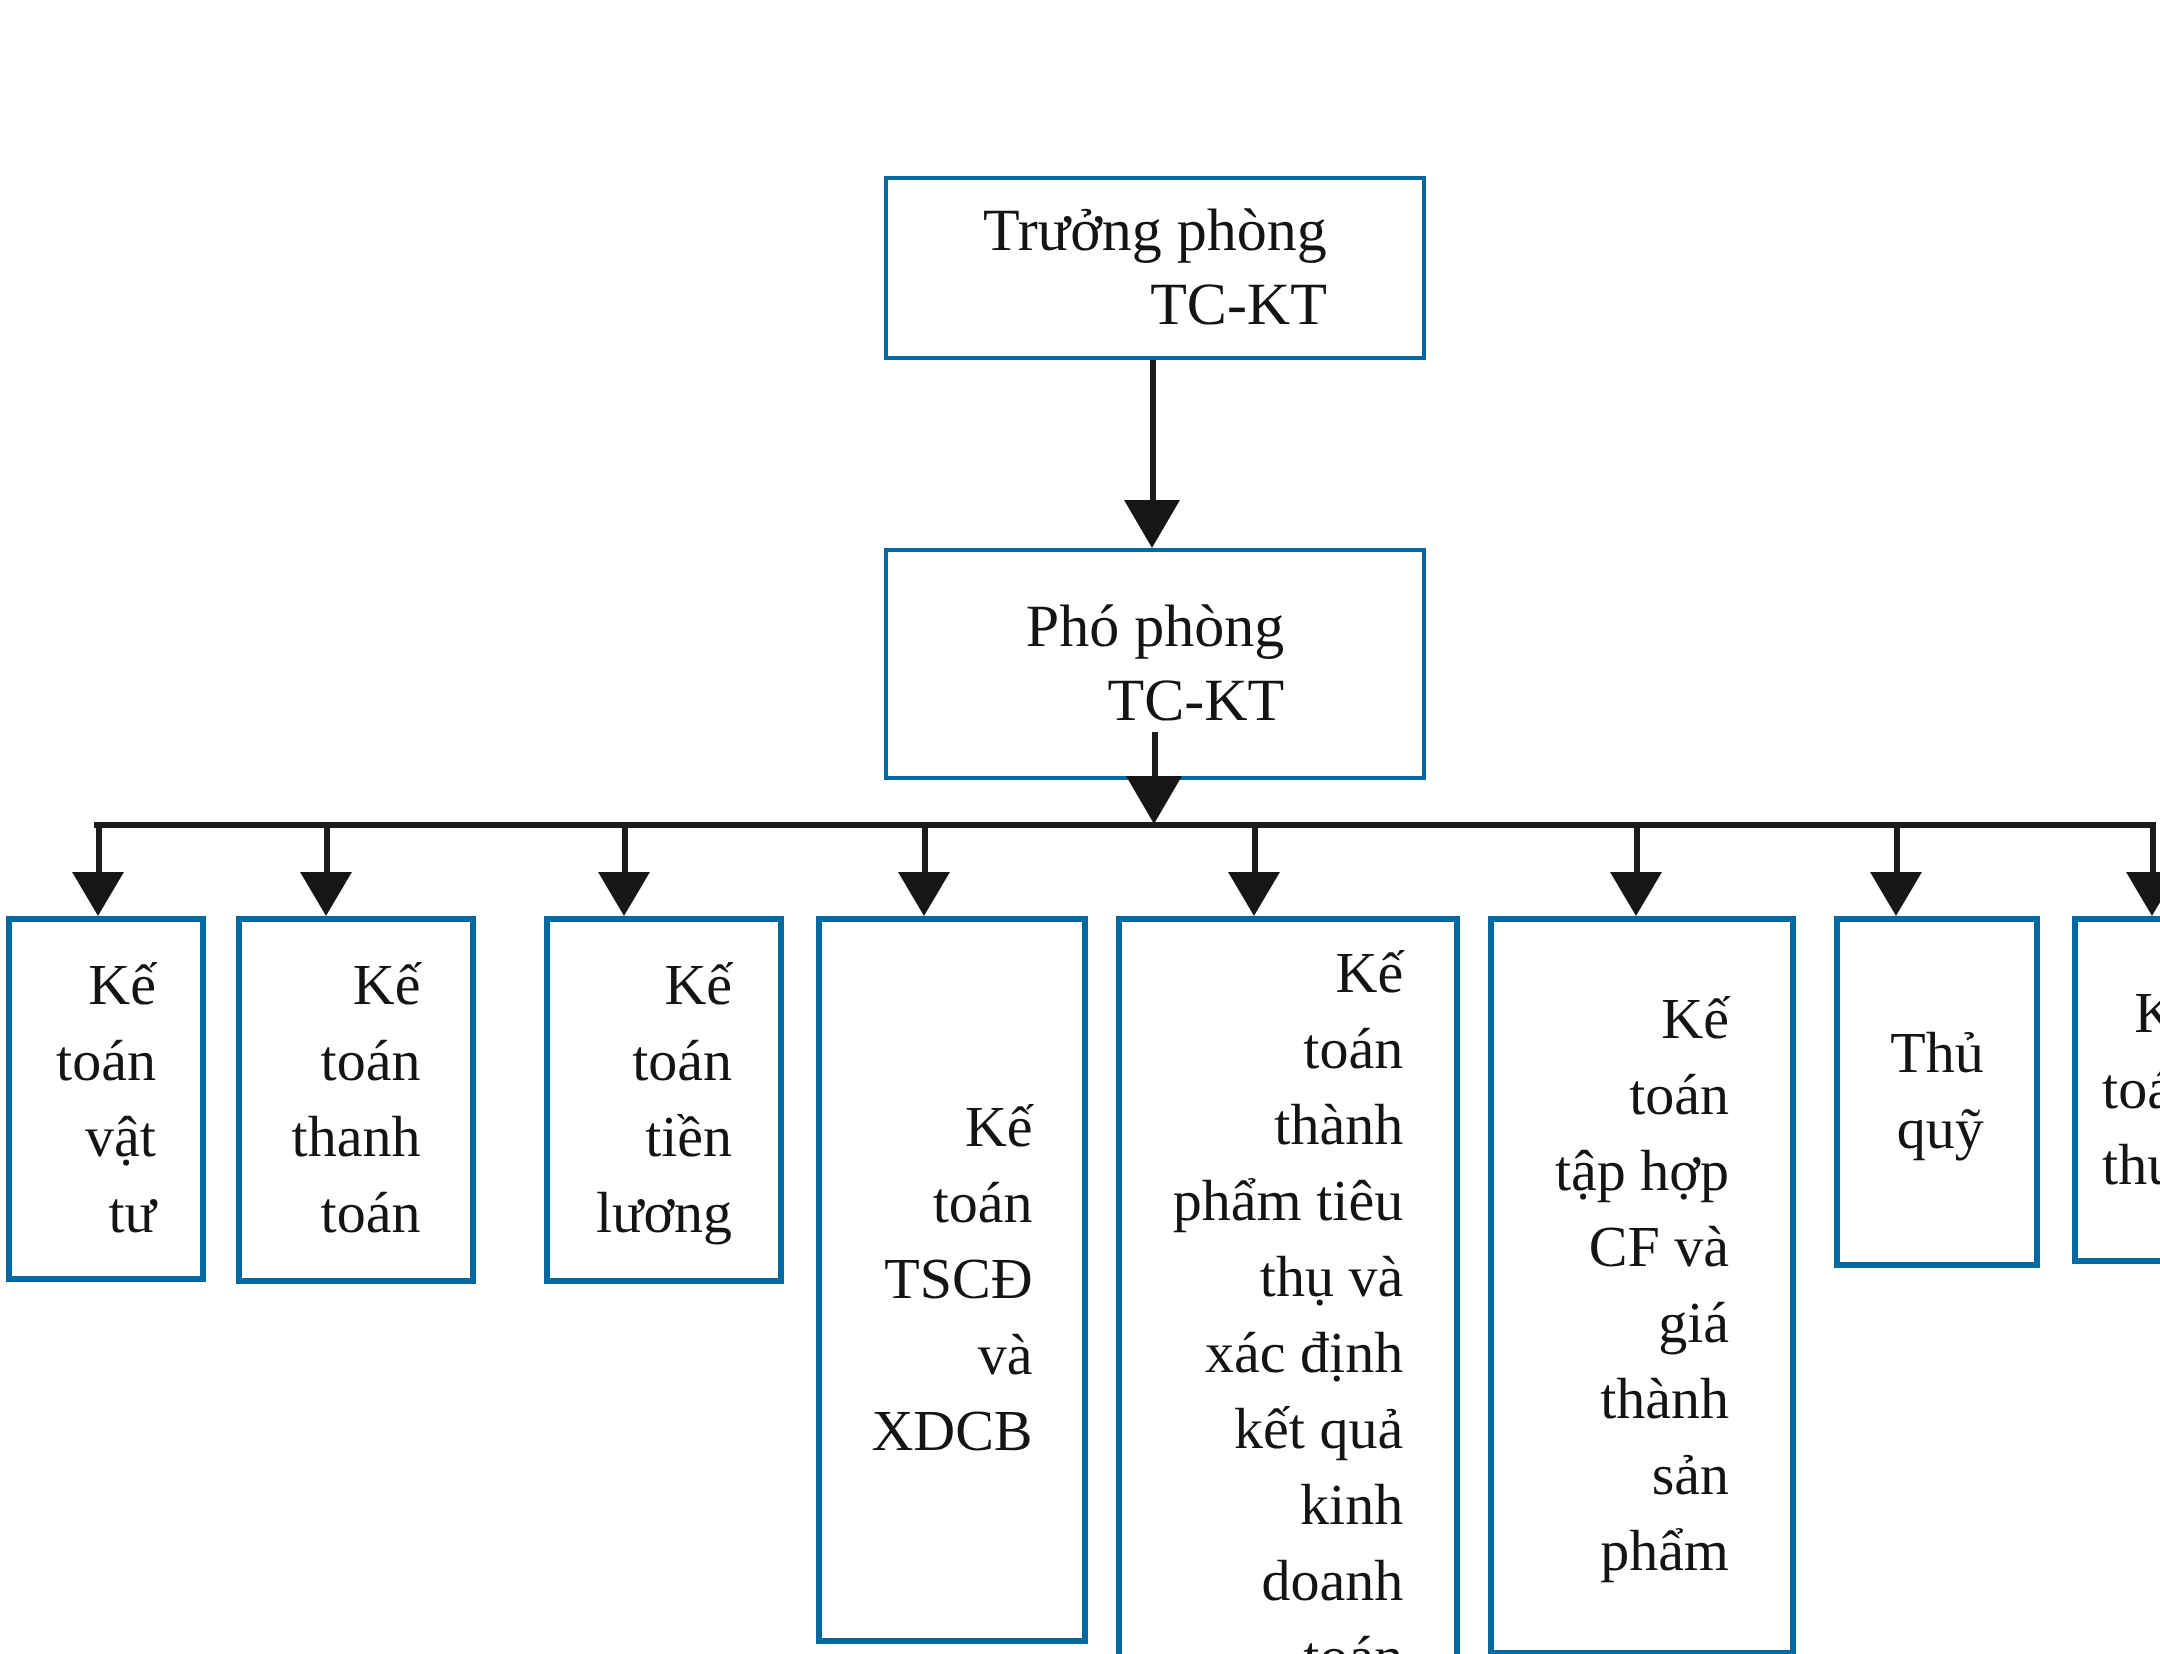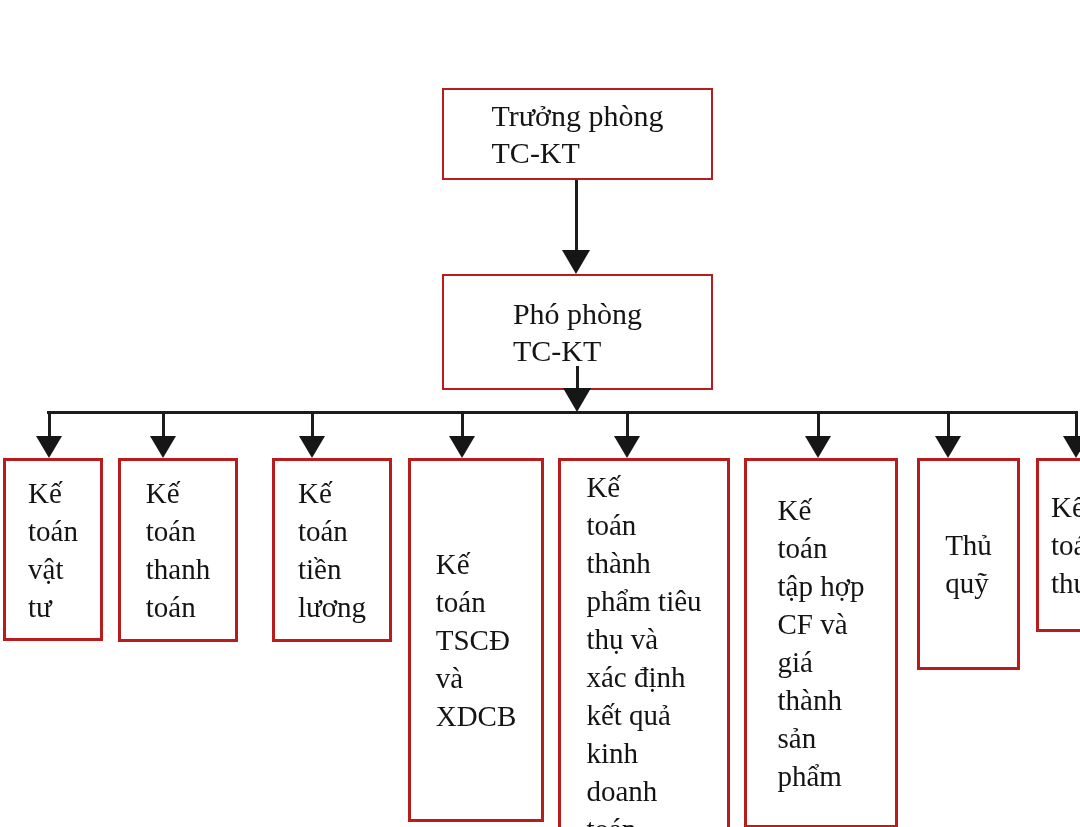--- a/index.html
+++ b/index.html
@@ -13,25 +13,25 @@
     height: 827px;
     overflow: hidden;
     background: #ffffff;
     font-family: "Liberation Serif", "DejaVu Serif", serif;
     color: #141414;
   }
   .node {
     position: absolute;
     box-sizing: border-box;
     background: #ffffff;
-    border: 3px solid #b91c1c;
+    border: 3px solid #0369a1;
     display: flex;
     align-items: center;
     justify-content: center;
-    text-align: left;
+    text-align: right;
     white-space: pre-line;
     font-size: 29px;
     line-height: 38px;
   }
   .lvl1 {
     border-width: 2px;
     font-size: 30px;
     line-height: 37px;
   }
   .vline {
@@ -59,21 +59,21 @@
   }
   
   .n-root   { left: 442px;  top: 88px;  width: 271px; height: 92px;  }
   .n-deputy { left: 442px;  top: 274px; width: 271px; height: 116px;  }
   .n-c1 { left: 3px;    top: 458px; width: 100px; height: 183px; }
   .n-c2 { left: 118px;  top: 458px; width: 120px; height: 184px; }
   .n-c3 { left: 272px;  top: 458px; width: 120px; height: 184px; }
   .n-c4 { left: 408px;  top: 458px; width: 136px; height: 364px; }
   .n-c5 { left: 558px;  top: 458px; width: 172px; height: 400px; }
   .n-c6 { left: 744px;  top: 458px; width: 154px; height: 370px; }
-  .n-c7 { left: 917px;  top: 458px; width: 103px; height: 212px; }
+  .n-c7 { left: 917px;  top: 458px; width: 103px; height: 176px; }
   .n-c8 { left: 1036px; top: 458px; width: 80px;  height: 174px; }
 </style>
 </head>
 <body>
 
 <div id="canvas">
 
   <div class="node lvl1 n-root">Trưởng phòng
 TC-KT</div>
 

